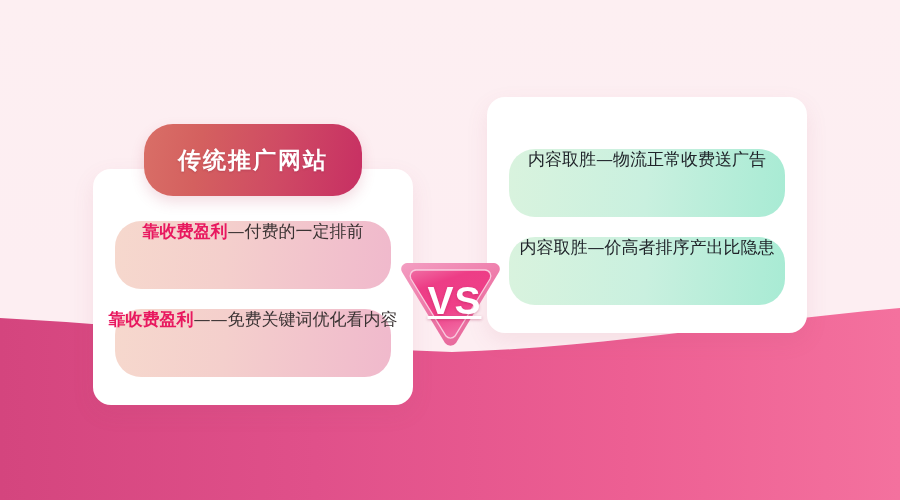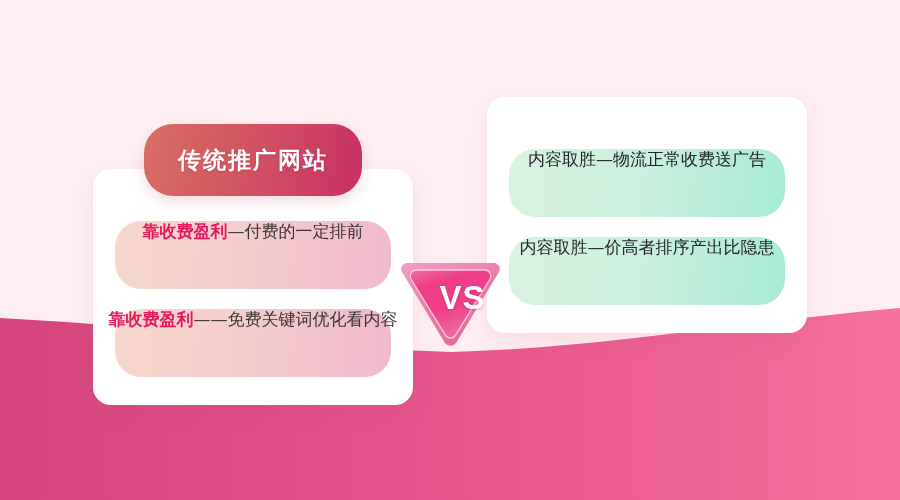--- a/index.html
+++ b/index.html
@@ -143,30 +143,31 @@
   .vs-badge {
     position: absolute;
     left: 399px;
     top: 259px;
     width: 103px;
     height: 92px;
     z-index: 6;
   }
   .vs-label {
     position: absolute;
-    left: 12px;
+    left: 4px;
     top: 20px;
     width: 103px;
     text-align: center;
     color: #ffffff;
-    font-size: 33px;
+    font-size: 39px;
     font-weight: bold;
     letter-spacing: 1px;
     text-shadow: 0 1px 3px rgba(160, 20, 70, 0.35);
     pointer-events: none;
+    text-decoration: underline;
   }
 </style>
 </head>
 <body>
 
 <div id="stage">
 
   <svg class="wave-layer" viewBox="0 0 900 500" preserveAspectRatio="none">
     <defs>
       <linearGradient id="waveGrad" x1="0" y1="0" x2="1" y2="0">

